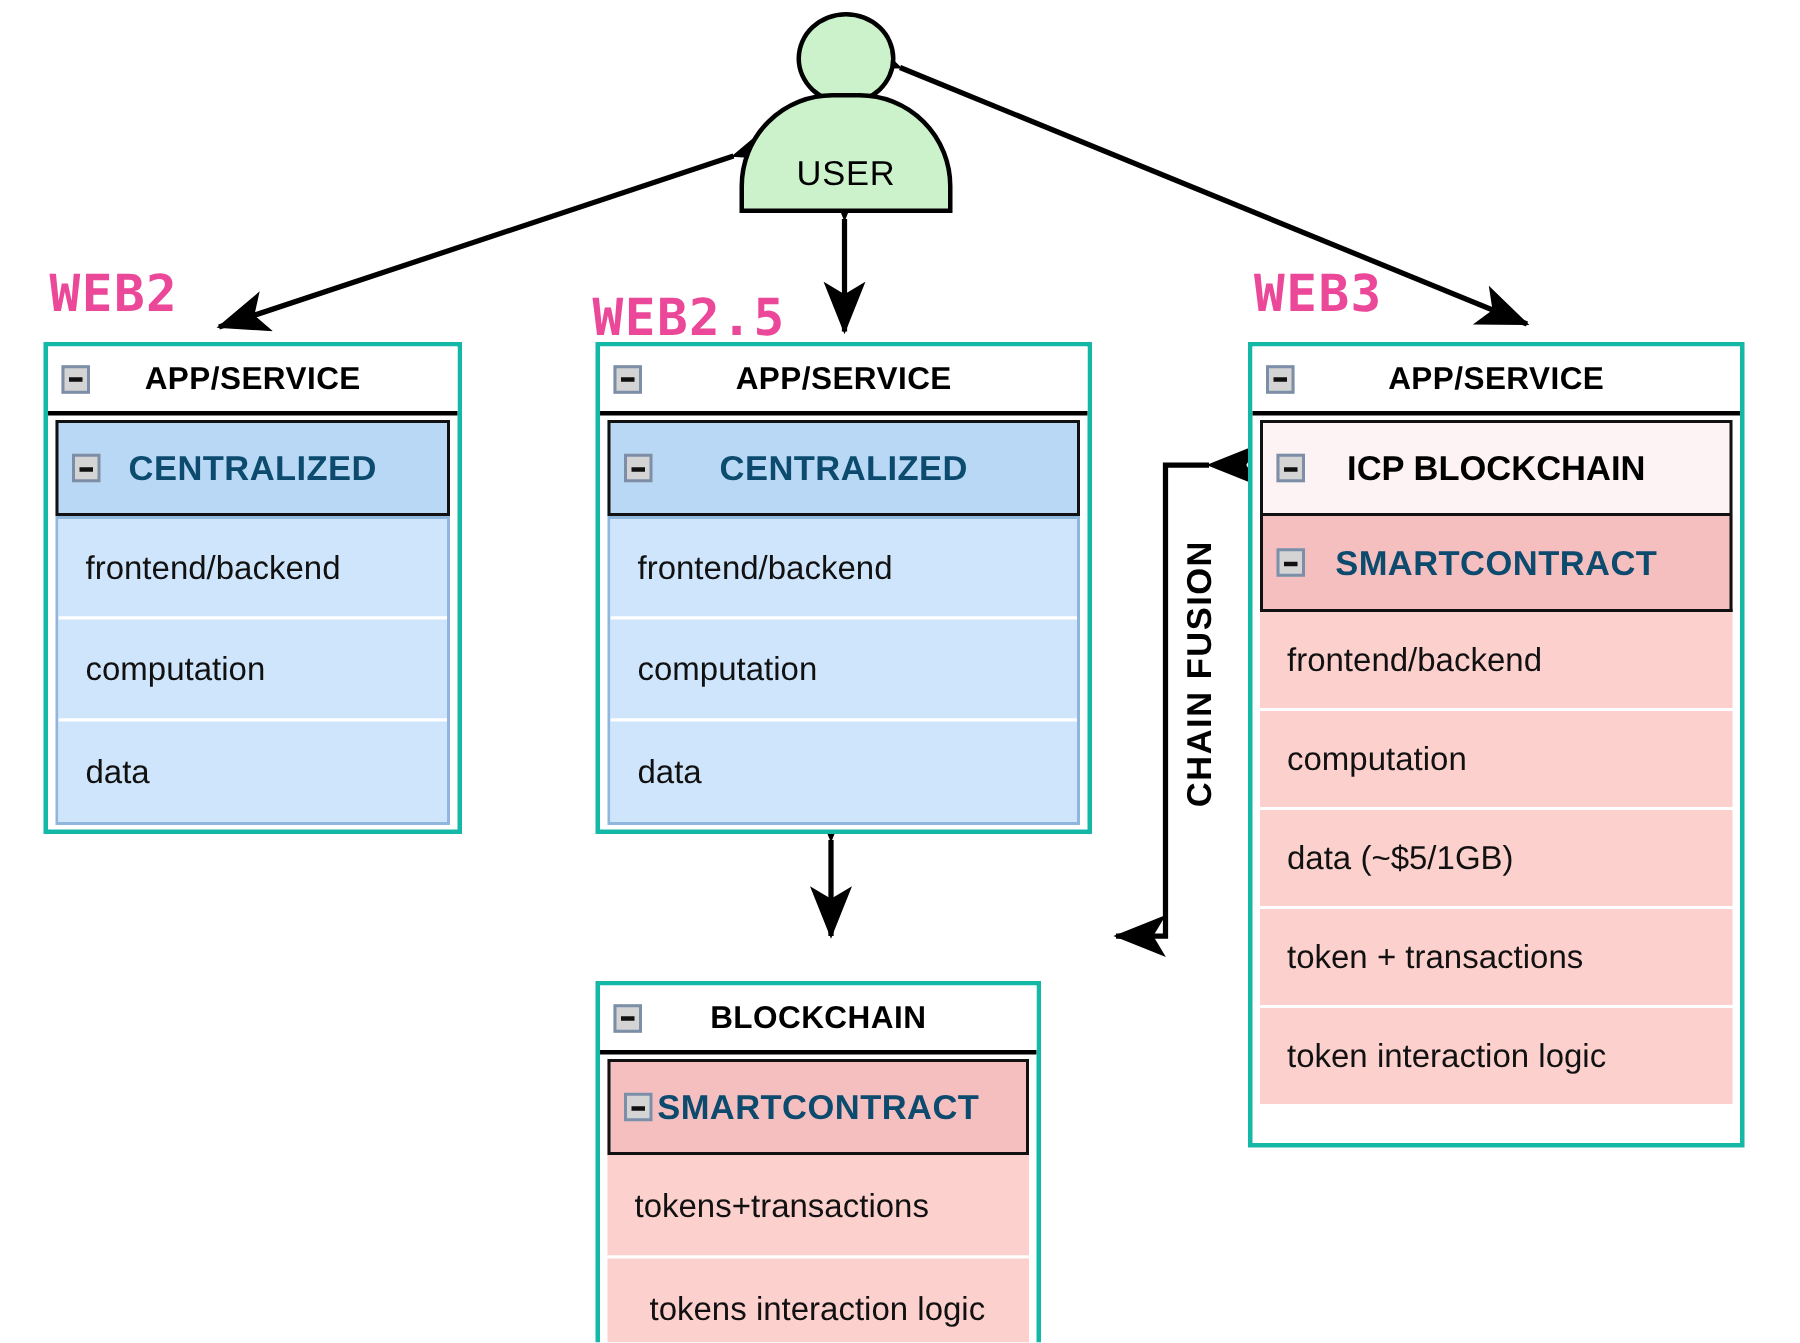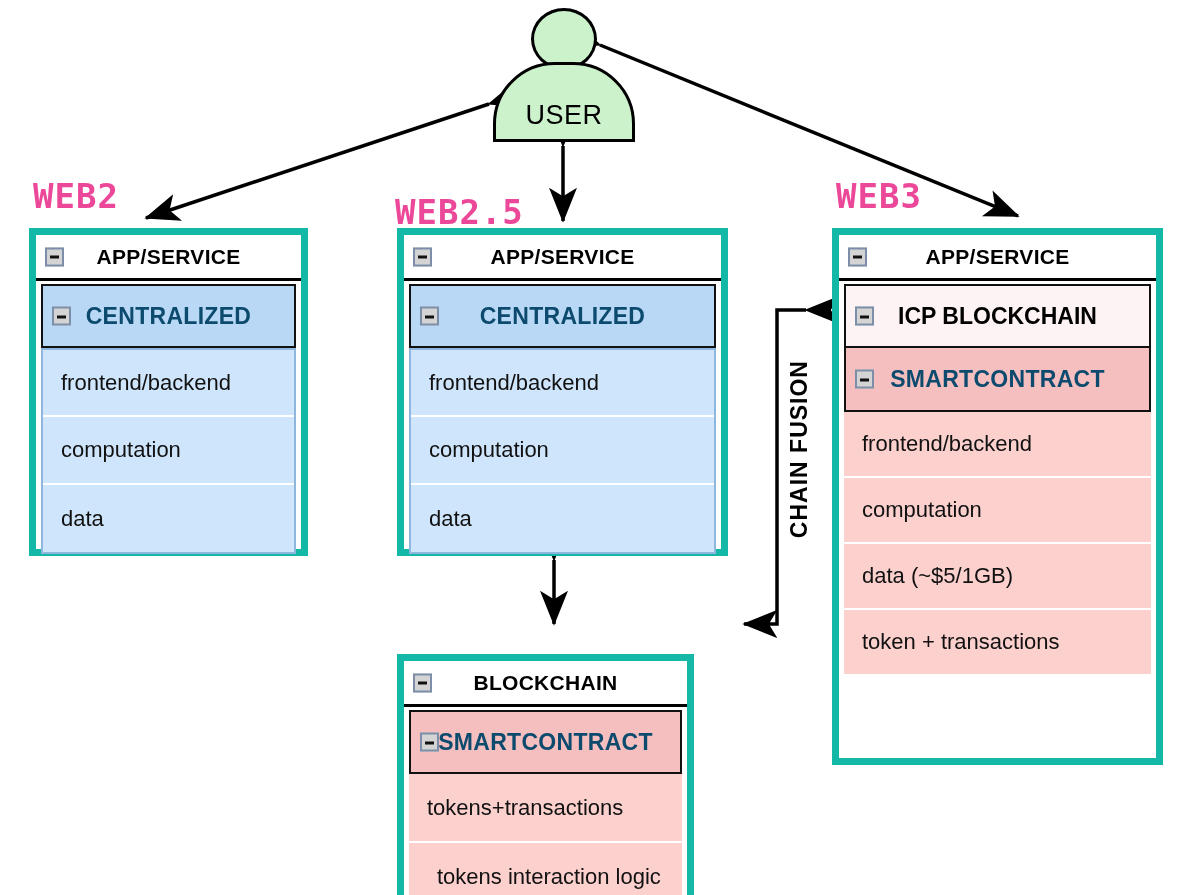--- a/index.html
+++ b/index.html
@@ -43,21 +43,21 @@
     width: 142px; height: 80px;
     background: #ccf2cc;
     border: 3px solid #000000;
     border-radius: 62px 62px 0 0;
     box-sizing: border-box;
     display: flex;
     align-items: center;
     justify-content: center;
   }
   .actor-label {
-    font-size: 27px;
+    font-size: 23px;
     color: #000000;
     letter-spacing: 0.5px;
     padding-top: 26px;
   }
 
   
   .section-title {
     position: absolute;
     font-family: "DejaVu Sans Mono", "Liberation Mono", monospace;
     font-weight: bold;
@@ -67,21 +67,21 @@
     white-space: nowrap;
   }
   #title-web2   { left: 33px;  top: 176px; }
   #title-web25  { left: 395px; top: 176px; margin-top: 16px; }
   #title-web3   { left: 836px; top: 176px; }
 
   
   .card {
     position: absolute;
     background: #ffffff;
-    border: 7px solid #14b8a6;
+    border: 3px solid #14b8a6;
     box-sizing: border-box;
   }
   .card-header {
     position: relative;
     height: 46px;
     background: #ffffff;
     border-bottom: 3px solid #000000;
     display: flex;
     align-items: center;
     justify-content: center;
@@ -311,18 +311,19 @@
         </div>
         <div class="rows">
           <div class="row" style="height:64px;">frontend/backend</div>
           <div class="sep"></div>
           <div class="row" style="height:64px;">computation</div>
           <div class="sep"></div>
           <div class="row" style="height:64px;">data (~$5/1GB)</div>
           <div class="sep"></div>
           <div class="row" style="height:64px;">token + transactions</div>
           <div class="sep"></div>
+          <div class="row" style="height:64px;">token interaction logic</div>
         </div>
       </div>
     </div>
   </div>
 
 </div>
 
 </body></html>

